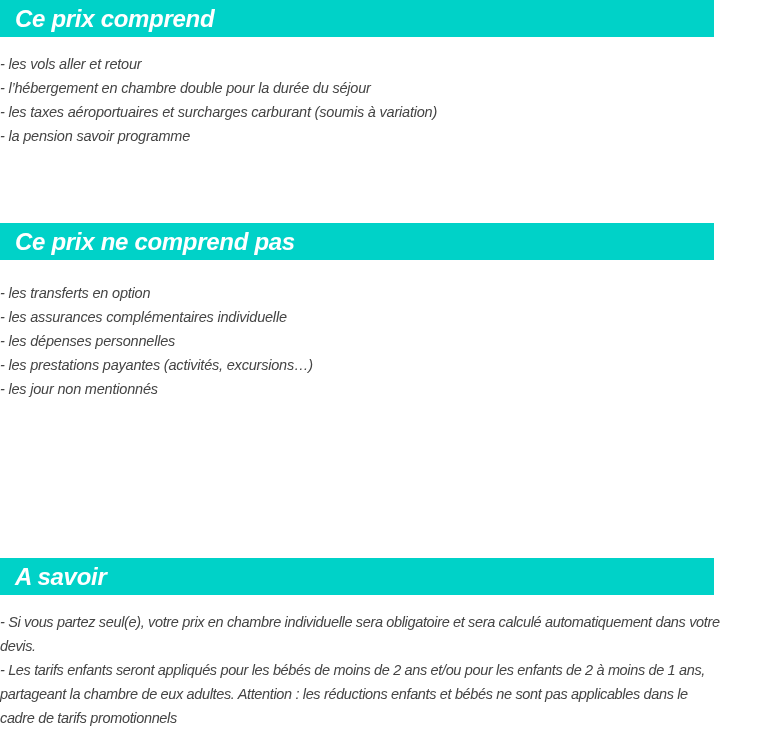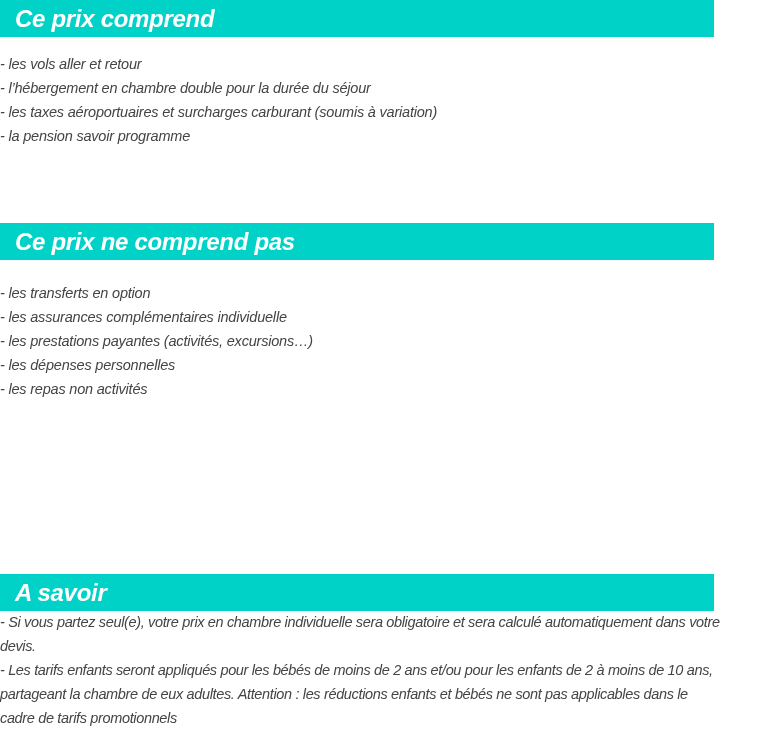--- a/index.html
+++ b/index.html
@@ -60,21 +60,21 @@
       font-size: 14.5px;
       font-style: italic;
       line-height: 24px;
       color: #444444;
       letter-spacing: -0.35px;
     }
     #h1 { top: 0; }
     #l1 { top: 52px; }
     #h2 { top: 223px; }
     #l2 { top: 281px; }
-    #h3 { top: 574px; }
+    #h3 { top: 558px; }
     #p3 { top: 610px; }
   </style>
 </head>
 <body>
 
 <div class="section-header" id="h1">
   <h2>Ce prix comprend</h2>
 </div>
 <ul class="list" id="l1">
   <li>- les vols aller et retour</li>
@@ -82,24 +82,24 @@
   <li>- les taxes aéroportuaires et surcharges carburant (soumis à variation)</li>
   <li>- la pension savoir programme</li>
 </ul>
 
 <div class="section-header" id="h2">
   <h2>Ce prix ne comprend pas</h2>
 </div>
 <ul class="list" id="l2">
   <li>- les transferts en option</li>
   <li>- les assurances complémentaires individuelle</li>
+  <li>- les dépenses personnelles</li>
   <li>- les prestations payantes (activités, excursions…)</li>
-  <li>- les dépenses personnelles</li>
-  <li>- les repas non activités</li>
+  <li>- les jour non mentionnés</li>
 </ul>
 
 <div class="section-header" id="h3">
   <h2>A savoir</h2>
 </div>
 <div class="para" id="p3">
   <div>- Si vous partez seul(e), votre prix en chambre individuelle sera obligatoire et sera calculé automatiquement dans votre devis.</div>
-  <div>- Les tarifs enfants seront appliqués pour les bébés de moins de 2 ans et/ou pour les enfants de 2 à moins de 10 ans, partageant la chambre de eux adultes. Attention : les réductions enfants et bébés ne sont pas applicables dans le cadre de tarifs promotionnels</div>
+  <div>- Les tarifs enfants seront appliqués pour les bébés de moins de 2 ans et/ou pour les enfants de 2 à moins de 1 ans, partageant la chambre de eux adultes. Attention : les réductions enfants et bébés ne sont pas applicables dans le cadre de tarifs promotionnels</div>
 </div>
 
 </body></html>

